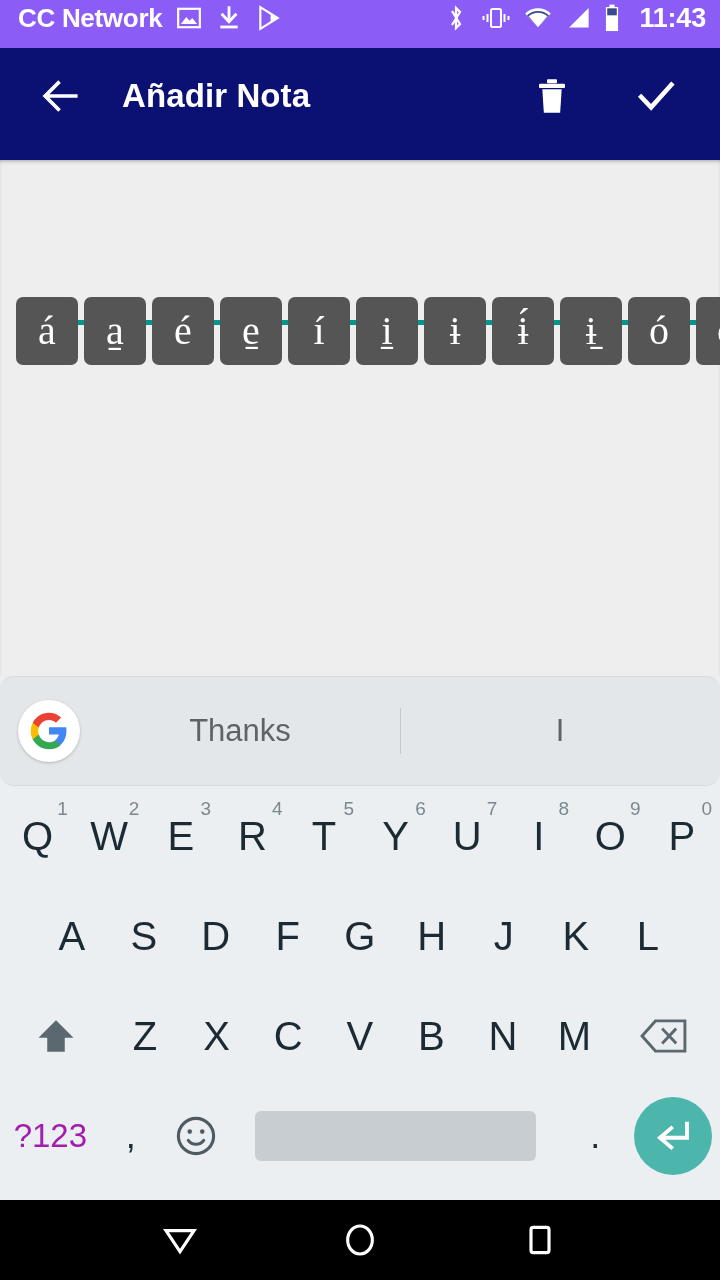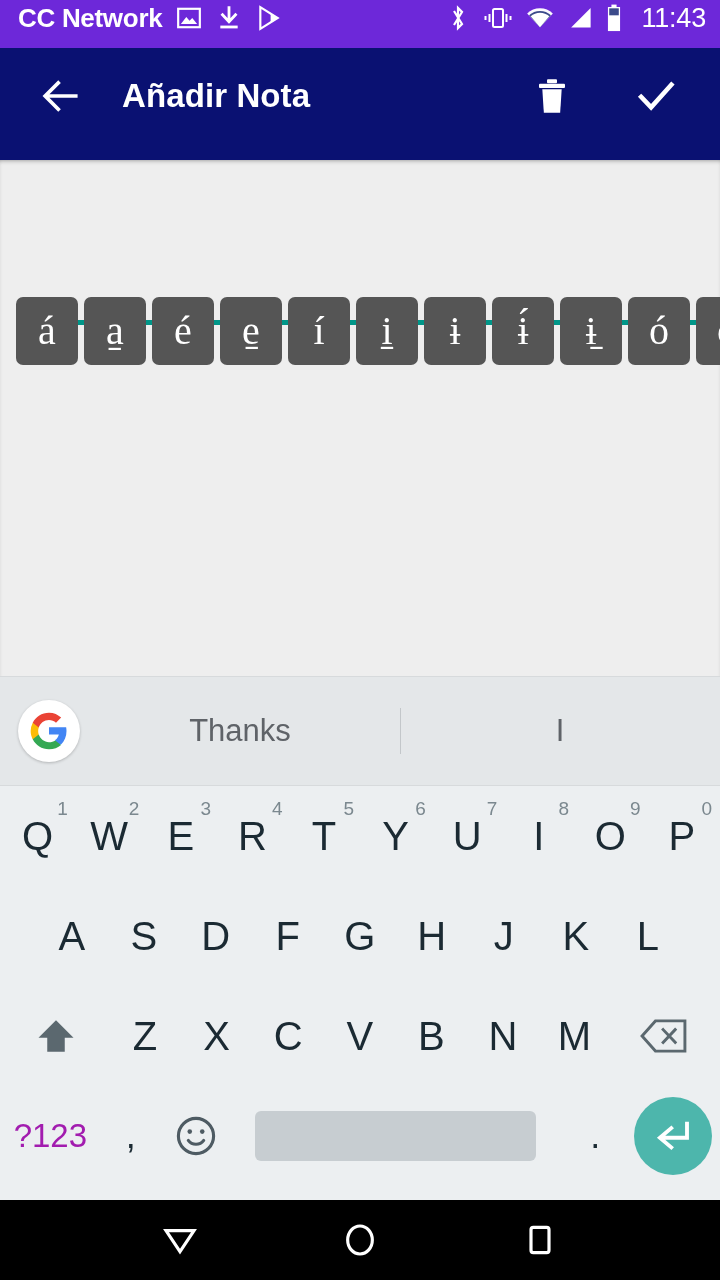--- a/index.html
+++ b/index.html
@@ -17,21 +17,21 @@
     height: 1280px;
     overflow: hidden;
     background: #eeeeee;
   }
 
   
   .status-bar {
     position: absolute;
     top: 0; left: 0;
     width: 720px; height: 48px;
-    background: #6d28d9;
+    background: #8b5cf6;
     display: flex;
     align-items: center;
     box-sizing: border-box;
     padding: 0 14px 12px 18px;
   }
   .status-carrier {
     color: #ffffff;
     font-size: 26px;
     font-weight: bold;
     letter-spacing: -0.3px;
@@ -45,21 +45,21 @@
   }
   .status-right {
     margin-left: auto;
     display: flex;
     align-items: center;
     gap: 13px;
   }
   .status-time {
     color: #ffffff;
     font-size: 27px;
-    font-weight: normal;
+    font-weight: bold;
     letter-spacing: -0.2px;
     margin-left: 6px;
   }
   .sicon { display: block; }
 
   
   .app-bar {
     position: absolute;
     top: 48px; left: 0;
     width: 720px; height: 112px;
@@ -170,20 +170,21 @@
     background: #eceff1;
   }
   .suggestion-bar {
     position: relative;
     height: 108px;
     background: #e4e7e9;
     display: flex;
     align-items: center;
     border-top: 1px solid #d7dadc;
     border-bottom: 1px solid #d7dadc;
+    border-radius: 14px;
   }
   .g-logo {
     width: 62px; height: 62px;
     border-radius: 50%;
     background: #ffffff;
     margin-left: 18px;
     display: flex; align-items: center; justify-content: center;
     box-shadow: 0 1px 3px rgba(0,0,0,0.22);
     flex: 0 0 auto;
     cursor: pointer;

